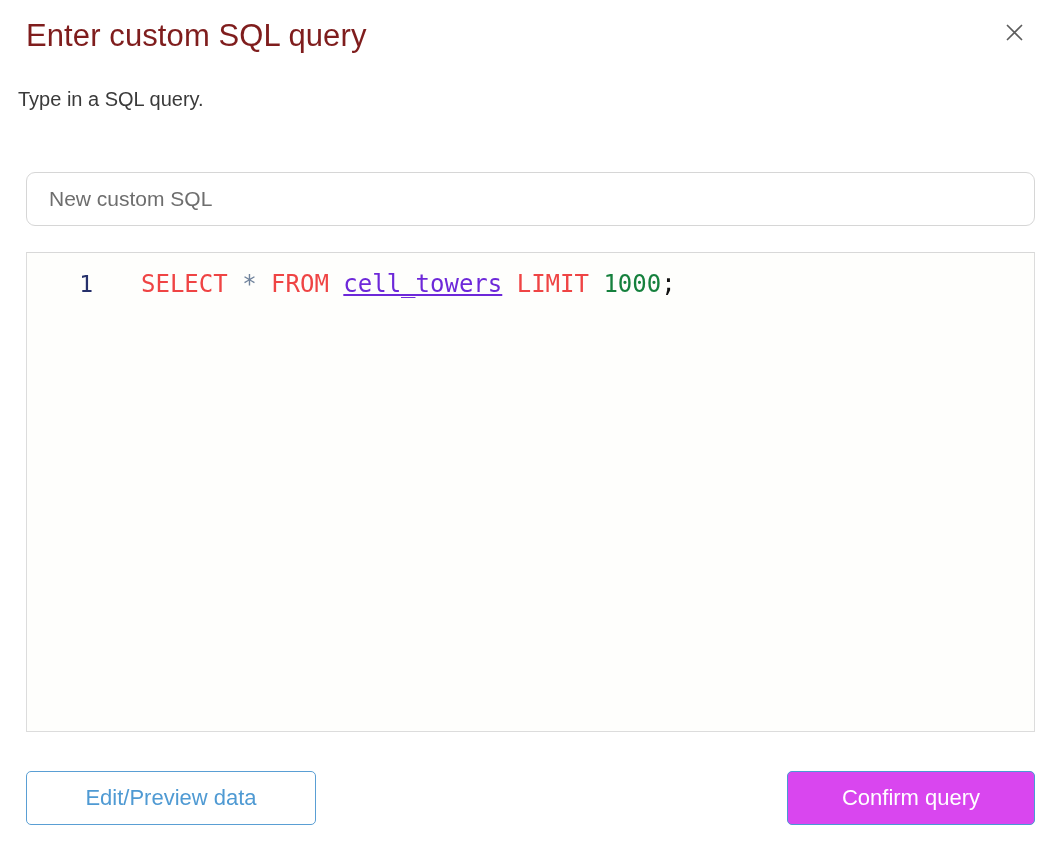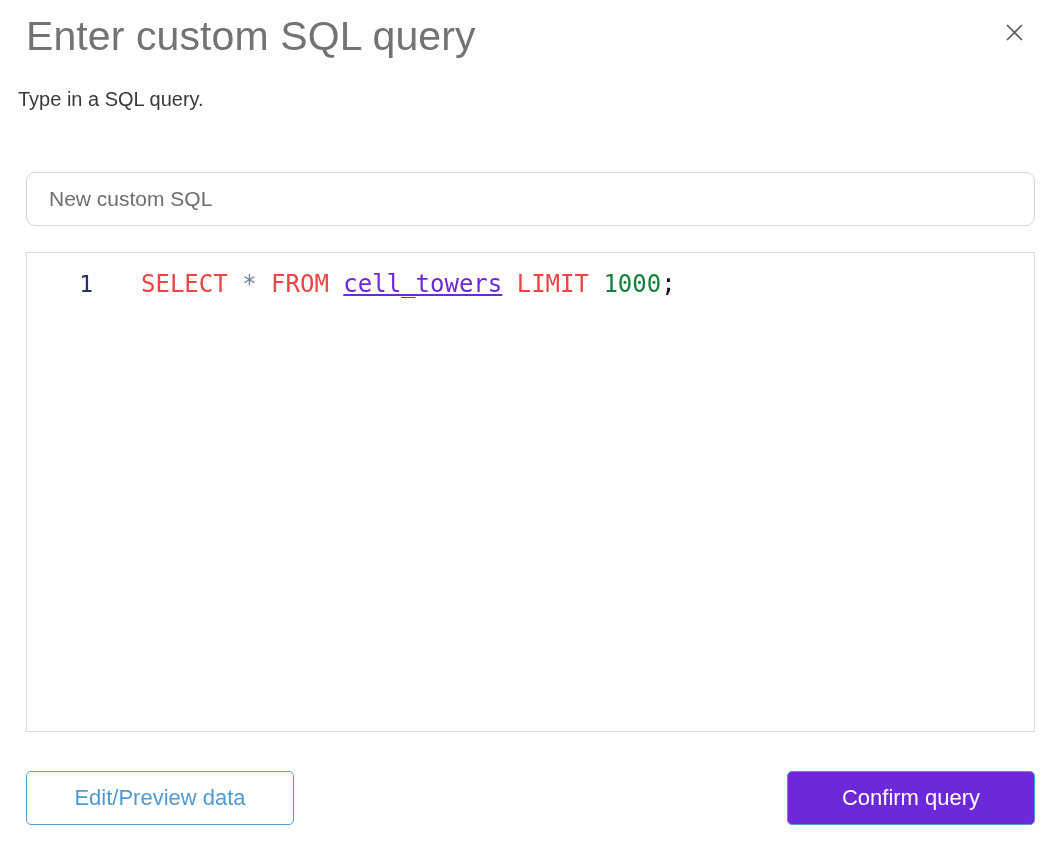--- a/index.html
+++ b/index.html
@@ -19,23 +19,23 @@
   
   .dialog-header {
     position: absolute;
     left: 0; top: 0;
     width: 1061px;
   }
   .dialog-title {
     position: absolute;
     left: 26px;
     top: 14px;
-    font-size: 41px;
+    font-size: 31px;
     line-height: 44px;
-    color: #737373;
+    color: #7f1d1d;
     font-weight: 400;
     letter-spacing: 0.1px;
     white-space: nowrap;
   }
   .close-icon {
     position: absolute;
     left: 1001px;
     top: 19px;
     width: 27px;
     height: 27px;
@@ -122,21 +122,21 @@
   .tok-op    { color: #70839c; }
   .tok-ident { color: #6d28d9; text-decoration: underline; }
   .tok-num   { color: #15803d; }
   .tok-punct { color: #111111; }
 
   
   .btn-secondary {
     position: absolute;
     left: 26px;
     top: 771px;
-    width: 268px;
+    width: 290px;
     height: 54px;
     box-sizing: border-box;
     border: 1px solid #5a9fd4;
     border-radius: 5px;
     background: #ffffff;
     color: #4f9ad3;
     font-family: "Liberation Sans", sans-serif;
     font-size: 22px;
     line-height: 1;
     cursor: pointer;
@@ -144,21 +144,21 @@
   }
   .btn-primary {
     position: absolute;
     left: 787px;
     top: 771px;
     width: 248px;
     height: 54px;
     box-sizing: border-box;
     border: 1px solid #4a9ad4;
     border-radius: 5px;
-    background: #6d28d9;
+    background: #d946ef;
     color: #ffffff;
     font-family: "Liberation Sans", sans-serif;
     font-size: 22px;
     line-height: 1;
     cursor: pointer;
     padding: 0;
   }
 </style>
 </head>
 <body>

